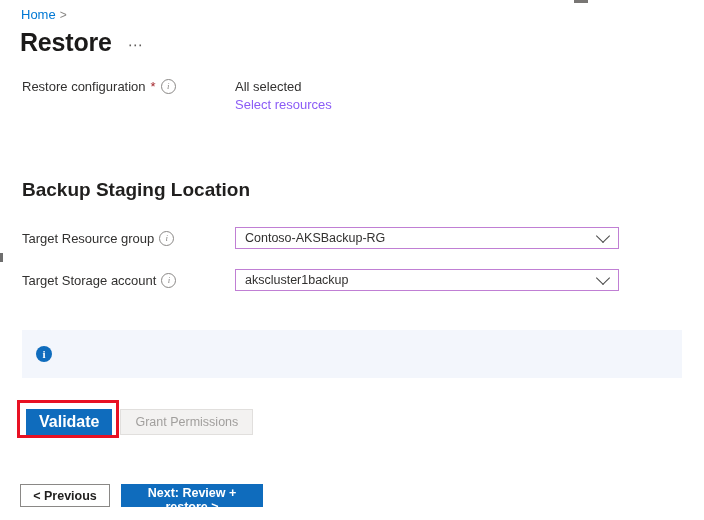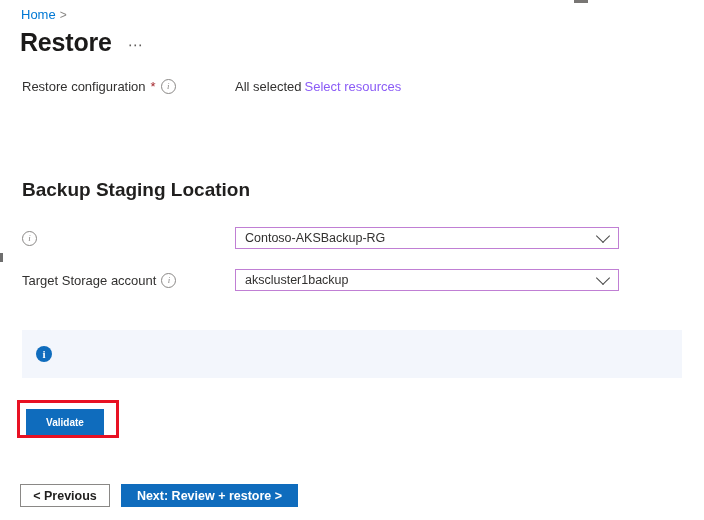--- a/index.html
+++ b/index.html
@@ -120,21 +120,21 @@
   .restore-config-row {
     top: 79px;
   }
   .restore-config-row .form-label {
     height: 16px;
     overflow: hidden;
     align-items: flex-start;
   }
   .value-col {
     display: flex;
-    flex-direction: row;
+    flex-direction: column;
     gap: 3px;
   }
   .static-value {
     color: #323130;
     font-size: 13px;
   }
   .link-value {
     color: #8b5cf6;
     font-size: 13px;
     cursor: pointer;
@@ -226,21 +226,21 @@
     gap: 8px;
   }
   .btn-primary {
     height: 26px;
     min-width: 78px;
     padding: 0 12px;
     background: #0f6cbd;
     color: #ffffff;
     border: 1px solid #0f6cbd;
     font-family: "Liberation Sans", sans-serif;
-    font-size: 10px;
+    font-size: 16px;
     font-weight: 700;
     cursor: pointer;
     box-sizing: border-box;
   }
   .btn-disabled {
     height: 26px;
     min-width: 130px;
     padding: 0 14px;
     background: #f3f2f1;
     color: #a19f9d;
@@ -277,21 +277,21 @@
     color: #201f1e;
     border: 1px solid #8a8886;
     font-family: "Liberation Sans", sans-serif;
     font-size: 12.5px;
     font-weight: 700;
     cursor: pointer;
     box-sizing: border-box;
   }
   .btn-next {
     height: 23px;
-    width: 177px;
+    width: 142px;
     background: #0f6cbd;
     color: #ffffff;
     border: 1px solid #0f6cbd;
     font-family: "Liberation Sans", sans-serif;
     font-size: 12.5px;
     font-weight: 700;
     cursor: pointer;
     box-sizing: border-box;
   }
 
@@ -330,20 +330,21 @@
   <div class="value-col">
     <span class="static-value">All selected</span>
     <span class="link-value">Select resources</span>
   </div>
 </div>
 
 <div class="section-heading">Backup Staging Location</div>
 
 <div class="form-row dd-row-1">
   <div class="form-label">
+    <span>Target Resource group</span>
     <span class="info-icon">i</span>
   </div>
   <div class="dropdown">
     <span>Contoso-AKSBackup-RG</span>
     <span class="chev"></span>
   </div>
 </div>
 
 <div class="form-row dd-row-2">
   <div class="form-label">
@@ -355,20 +356,21 @@
     <span class="chev"></span>
   </div>
 </div>
 
 <div class="info-banner">
   <span class="banner-icon">i</span>
 </div>
 
 <div class="action-row">
   <button class="btn-primary">Validate</button>
+  <button class="btn-disabled">Grant Permissions</button>
 </div>
 
 <div class="annotation-box"></div>
 
 <div class="nav-row">
   <button class="btn-secondary">&lt; Previous</button>
   <button class="btn-next">Next: Review + restore &gt;</button>
 </div>
 
 <div class="left-artifact"></div>

